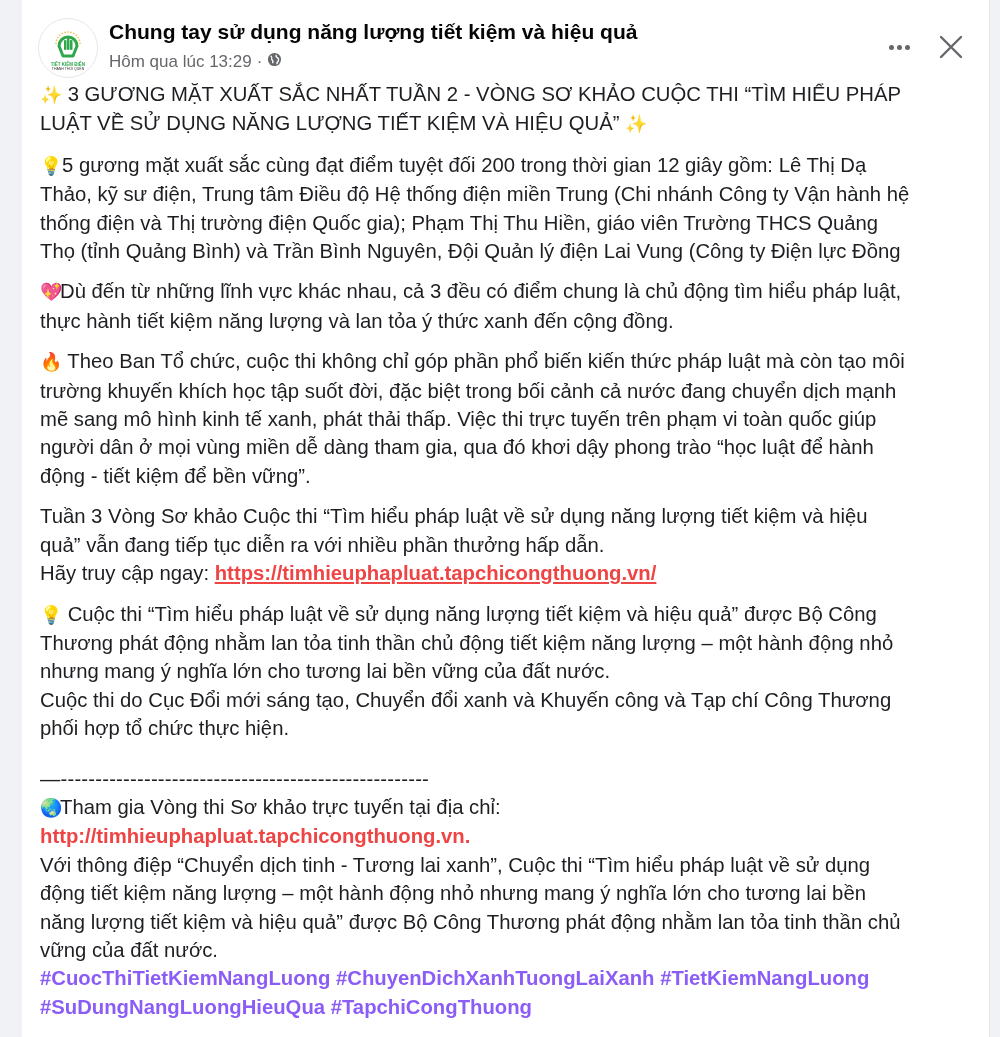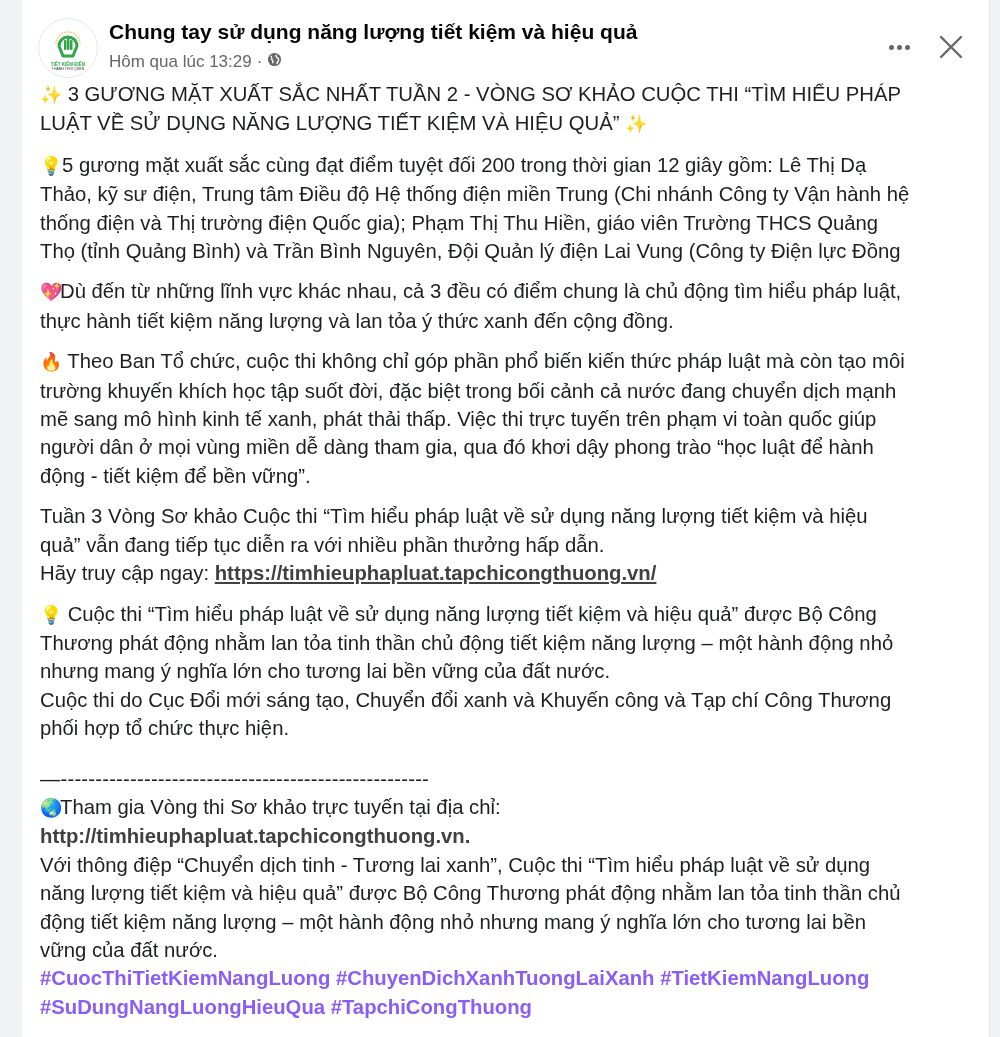--- a/index.html
+++ b/index.html
@@ -43,21 +43,21 @@
       position: absolute; left: 912px; top: 22px; width: 34px; height: 34px;
       display: flex; align-items: center; justify-content: center; cursor: pointer;
     }
     .content {
       position: absolute; left: 18px; top: 80px; width: 940px;
       font-size: 20.3px; line-height: 28.4px; color: #1c1e21;
     }
     .para { margin: 0 0 12px 0; }
     .para .line { display: block; white-space: nowrap; }
     .emoji { display: inline-block; width: 22px; text-align: center; font-size: 18px; }
-    .link { color: #404040; text-decoration: none; font-weight: bold; cursor: pointer; text-align: right; }
+    .link { color: #ef4444; text-decoration: none; font-weight: bold; cursor: pointer; text-align: right; }
     .link.underline { text-decoration: underline; }
     .hashtag { color: #8b5cf6; font-weight: bold; cursor: pointer; }
     .divider-line { display: block; white-space: nowrap; letter-spacing: 0.2px; color: #1c1e21; }
   </style>
 </head>
 <body>
 
 <div class="card">
   <div class="header">
     <div class="avatar">
@@ -130,22 +130,22 @@
       <span class="line">nhưng mang ý nghĩa lớn cho tương lai bền vững của đất nước.</span>
       <span class="line">Cuộc thi do Cục Đổi mới sáng tạo, Chuyển đổi xanh và Khuyến công và Tạp chí Công Thương</span>
       <span class="line">phối hợp tổ chức thực hiện.</span>
     </div>
 
     <div class="para" style="margin-top:22px">
       <span class="divider-line">—-----------------------------------------------------</span>
       <span class="line"><span class="emoji" style="width:20px">🌏</span><span>Tham gia Vòng thi Sơ khảo trực tuyến tại địa chỉ:</span></span>
       <span class="line"><a class="link">http://timhieuphapluat.tapchicongthuong.vn.</a></span>
       <span class="line">Với thông điệp “Chuyển dịch tinh - Tương lai xanh”, Cuộc thi “Tìm hiểu pháp luật về sử dụng</span>
+      <span class="line">động tiết kiệm năng lượng – một hành động nhỏ nhưng mang ý nghĩa lớn cho tương lai bền</span>
       <span class="line">năng lượng tiết kiệm và hiệu quả”  được Bộ Công Thương phát động nhằm lan tỏa tinh thần chủ</span>
-      <span class="line">động tiết kiệm năng lượng – một hành động nhỏ nhưng mang ý nghĩa lớn cho tương lai bền</span>
       <span class="line">vững của đất nước.</span>
       <span class="line">
         <a class="hashtag">#CuocThiTietKiemNangLuong</a>
         <a class="hashtag">#ChuyenDichXanhTuongLaiXanh</a>
         <a class="hashtag">#TietKiemNangLuong</a>
       </span>
       <span class="line">
         <a class="hashtag">#SuDungNangLuongHieuQua</a>
         <a class="hashtag">#TapchiCongThuong</a>
       </span>

